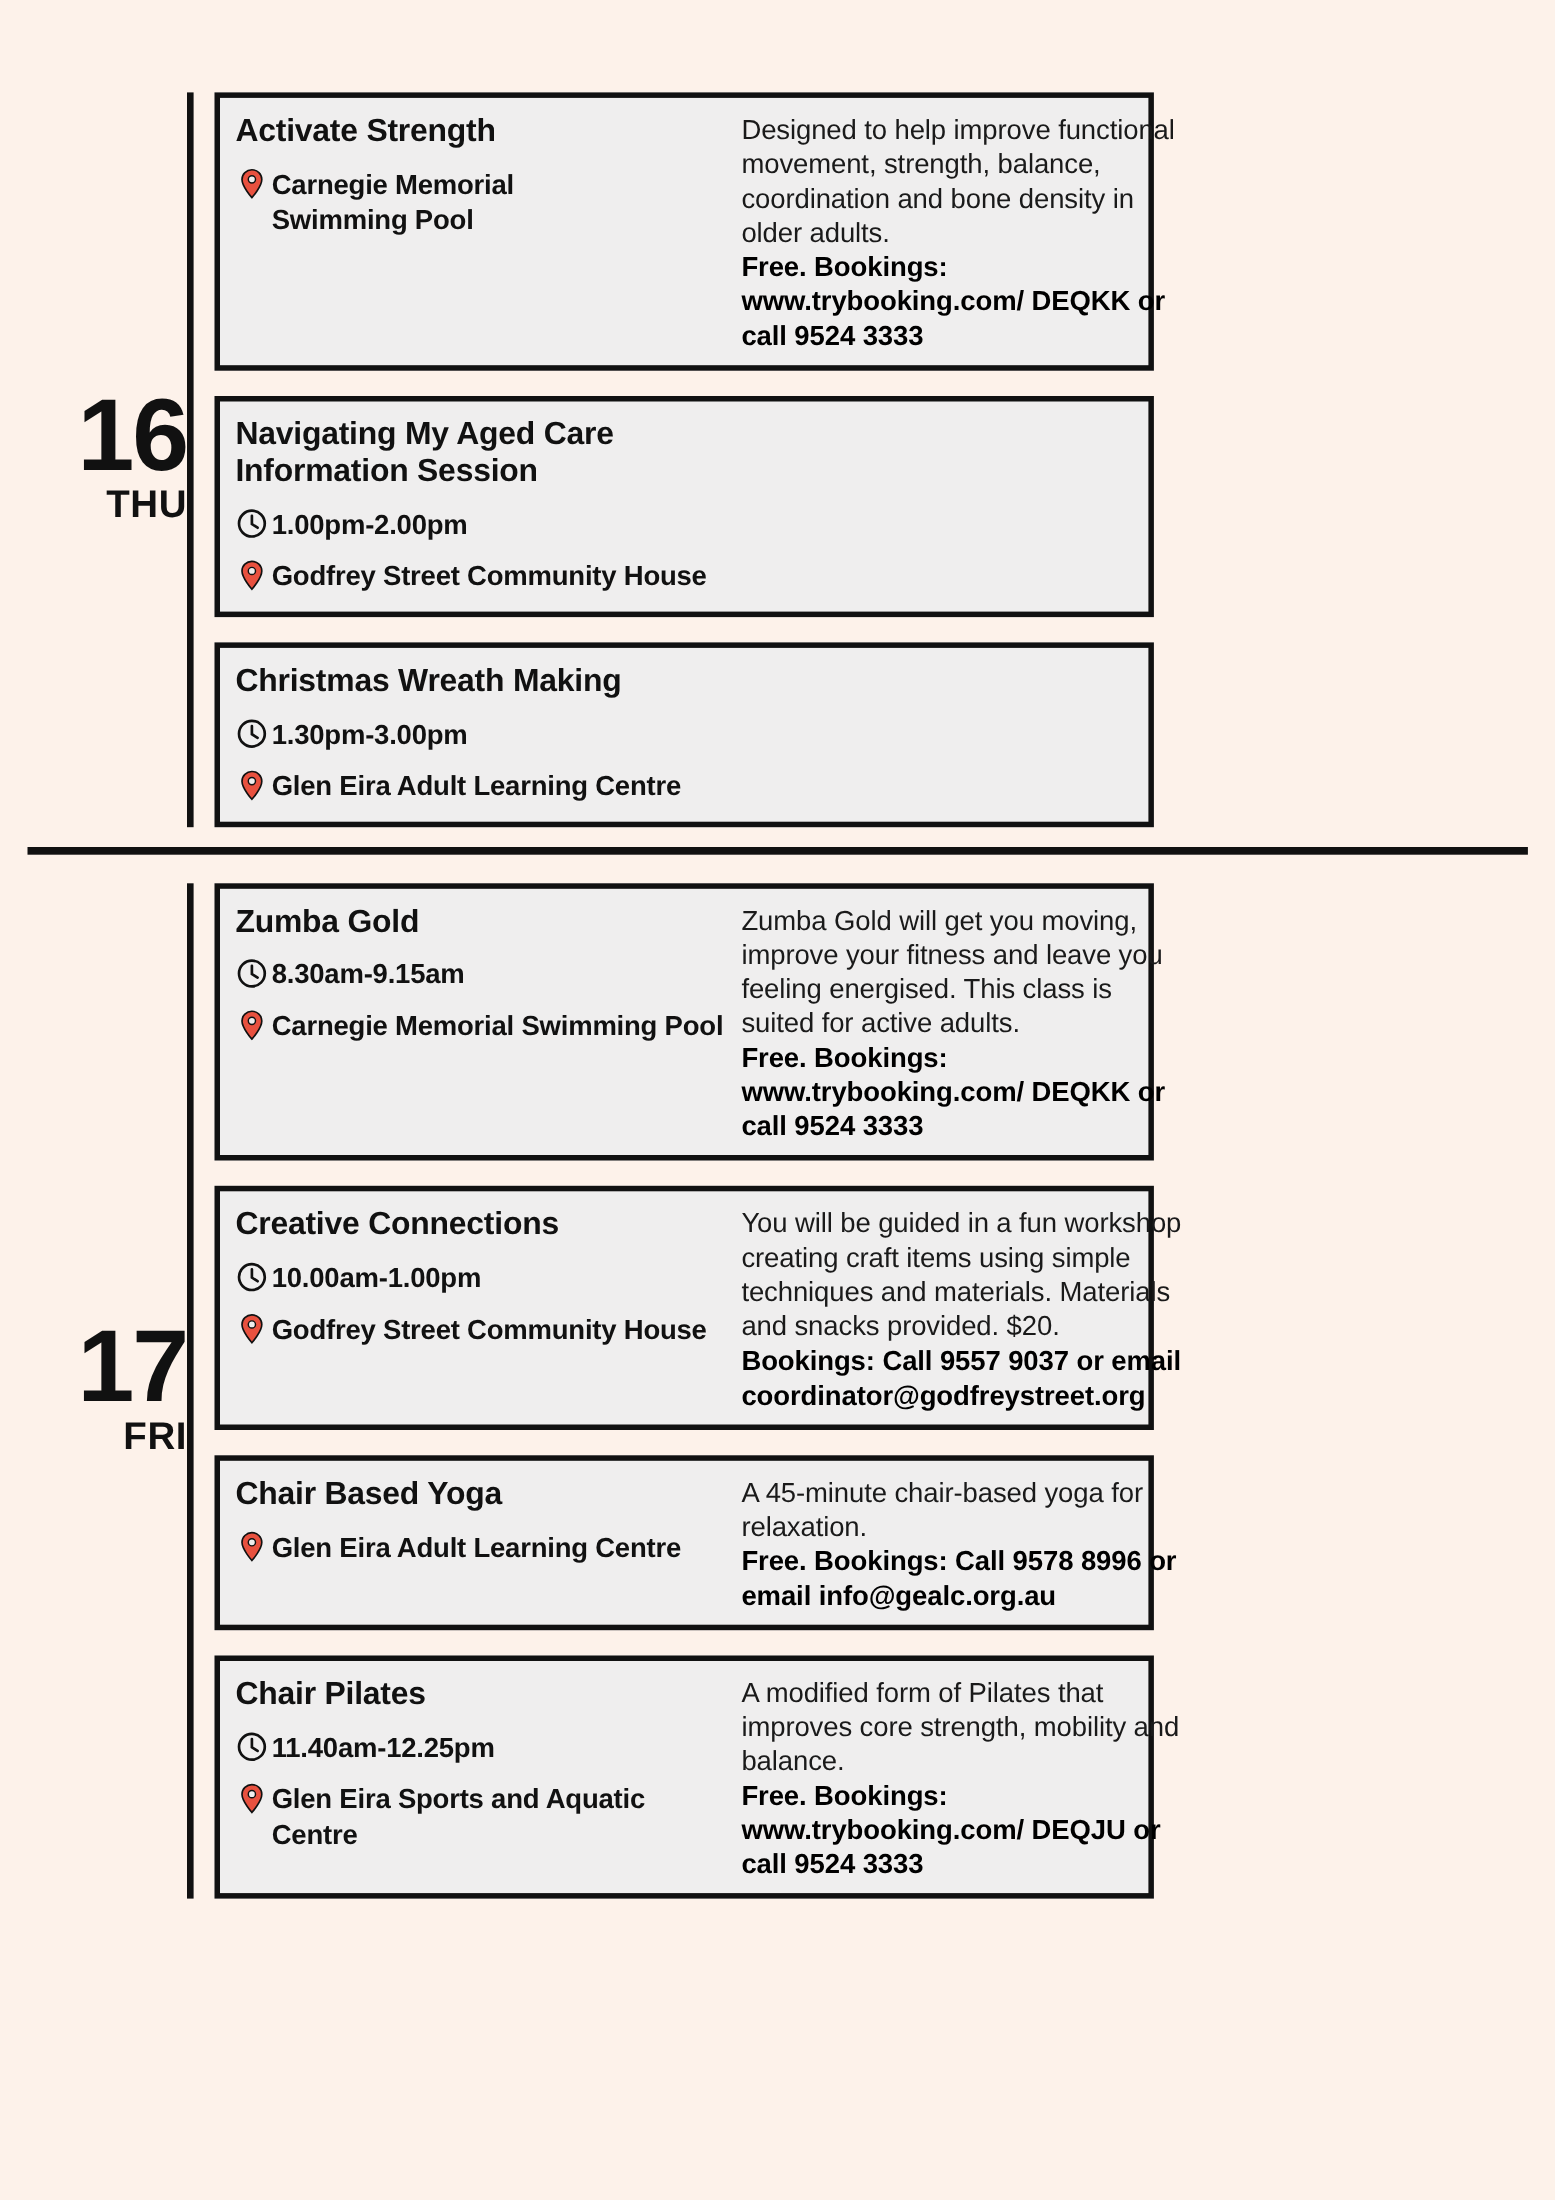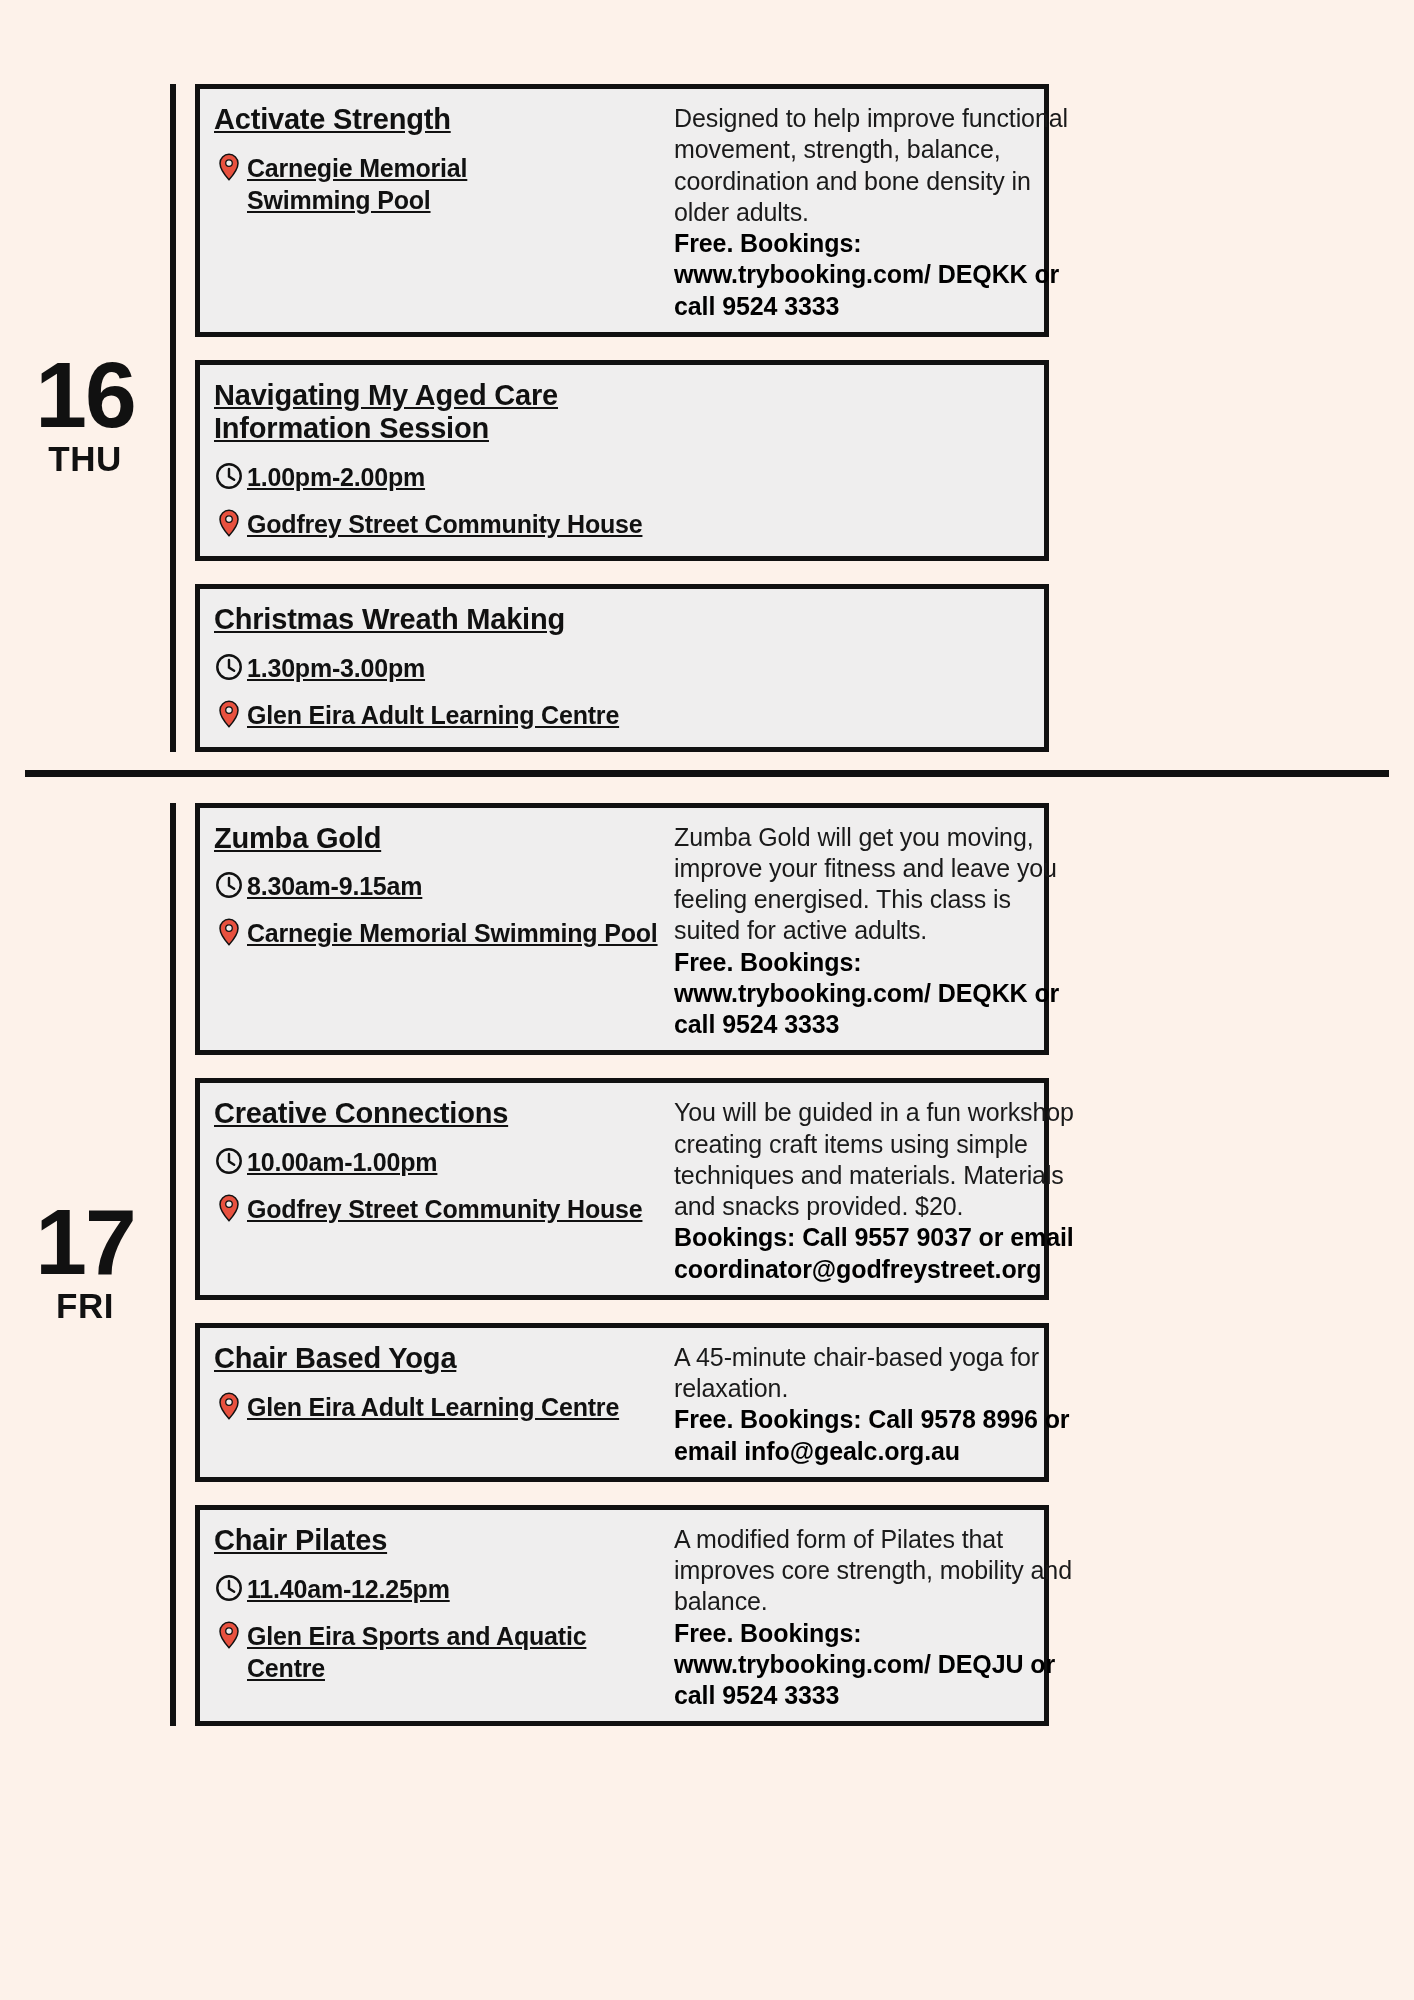--- a/index.html
+++ b/index.html
@@ -32,21 +32,21 @@
 
   .day-group.group-16 { padding-top: 84px; }
   .day-group.group-17 { padding-top: 26px; }
 
   
   .date-col {
     width: 170px;
     flex: 0 0 170px;
     display: flex;
     flex-direction: column;
-    align-items: center;
+    align-items: flex-end;
     justify-content: center;
     align-self: center;
   }
 
   .date-num {
     font-size: 93px;
     font-weight: bold;
     line-height: 0.88;
     letter-spacing: -2px;
     color: #111111;
@@ -84,21 +84,20 @@
     margin-bottom: 23px;
     position: relative;
   }
 
   .event-card:last-child { margin-bottom: 0; }
 
   .card-left {
     flex: 0 0 470px;
     width: 470px;
     padding: 14px 6px 16px 14px;
-    text-decoration: underline;
   }
 
   .event-title {
     font-size: 29px;
     font-weight: bold;
     line-height: 1.16;
     letter-spacing: -0.2px;
     margin-bottom: 6px;
     white-space: pre-line;
   }

